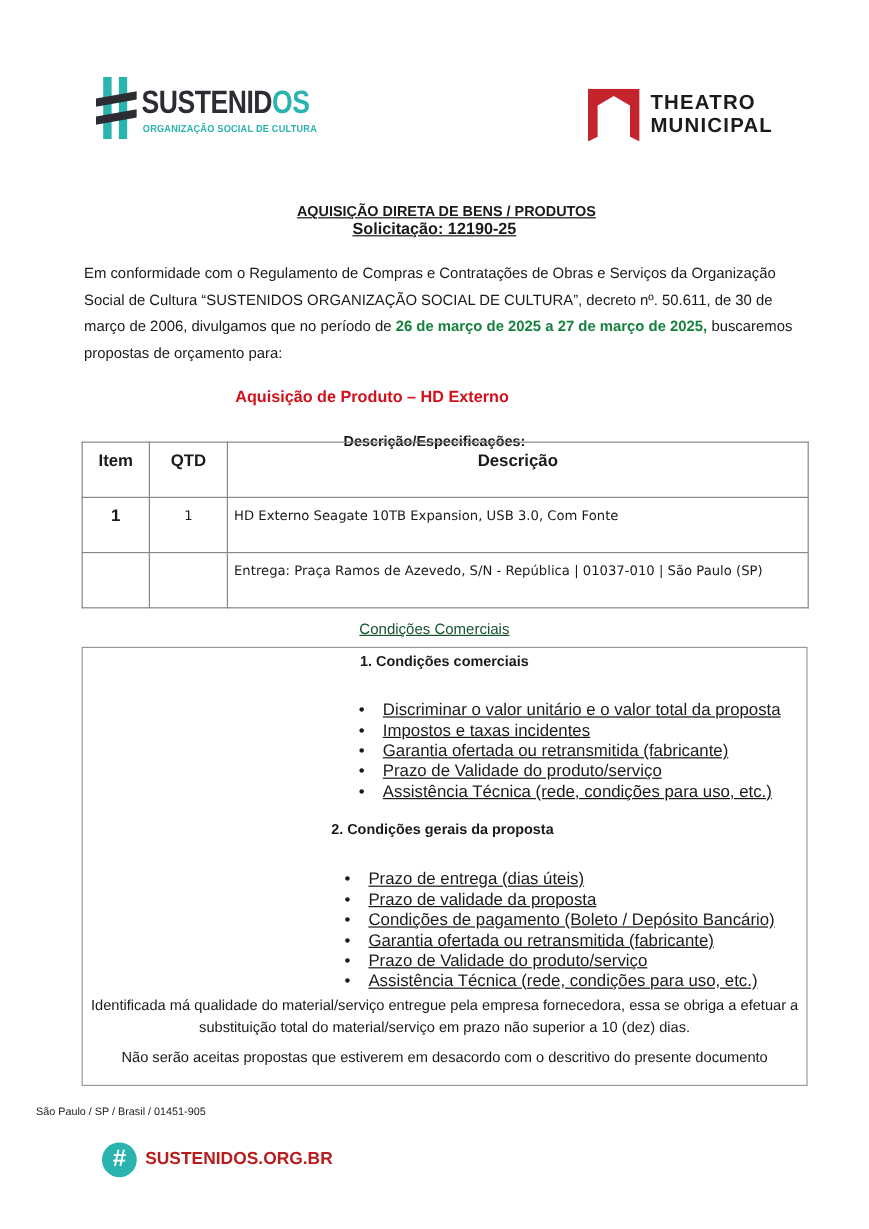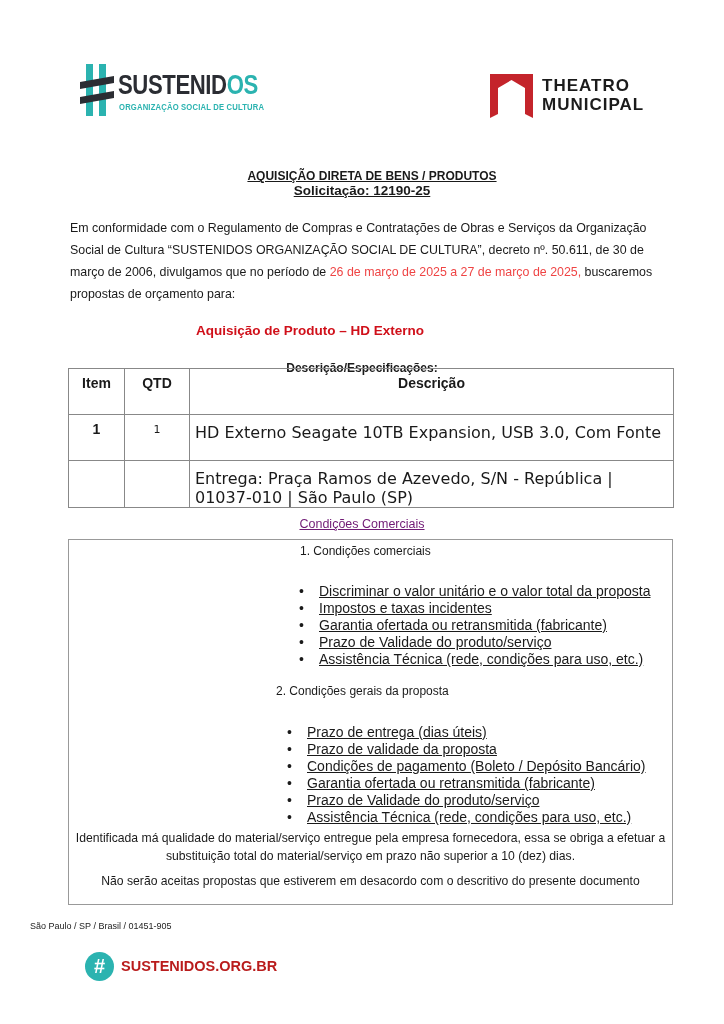--- a/index.html
+++ b/index.html
@@ -22,43 +22,43 @@
          letter-spacing: 1px; color: #1b1b1b; line-height: 18px; }
   .logo-theatro .t2 { position: absolute; left: 52px; top: 22px; font-weight: bold; font-size: 17px;
          letter-spacing: 1px; color: #1b1b1b; line-height: 18px; }
 
   
   .title { left: 0; width: 724px; text-align: center; font-weight: bold; text-decoration: underline; }
   .title1 { top: 169px; font-size: 12px; padding-left: 10px; }
   .title2 { top: 183px; font-size: 13.5px; }
 
   .intro { left: 70px; top: 217px; width: 600px; font-size: 12.4px; line-height: 22px; }
-  .red { color: #ef4444; font-weight: normal; }
+  .red { color: #15803d; font-weight: bold; }
 
   .prod-title { left: 0; width: 620px; top: 323px; text-align: center; font-size: 13.5px;
                 font-weight: bold; color: #d0101a; }
   .desc-label { left: 0; width: 724px; top: 361px; text-align: center; font-size: 12px; font-weight: bold; }
 
   
   table.items { position: absolute; left: 68px; top: 368px; width: 606px; border-collapse: collapse; }
   table.items td, table.items th { border: 1px solid #888; padding: 0; vertical-align: top; }
   table.items th { height: 39px; font-size: 14px; font-weight: bold; padding-top: 6px; }
   table.items td { height: 37px; }
   .c-item { width: 55px; text-align: center; }
   .c-qtd { width: 64px; text-align: center; }
-  .c-desc { text-align: left; padding-left: 5px !important; font-family: "DejaVu Sans", sans-serif; font-size: 16px; padding-top: 8px !important; }
+  .c-desc { text-align: left; padding-left: 5px !important; font-family: "DejaVu Sans", sans-serif; font-size: 11px; padding-top: 8px !important; }
   .r1 .c-item { font-weight: bold; font-size: 14px; padding-top: 6px; }
   .r1 .c-qtd { font-family: "DejaVu Sans", sans-serif; font-size: 11px; padding-top: 8px; }
   table.items th.c-desc-h { font-size: 14px; text-align: center; }
 
   .cond-title { left: 0; width: 724px; top: 517px; text-align: center; font-size: 12.5px;
-                color: #701a75; text-decoration: underline; }
+                color: #14532d; text-decoration: underline; }
 
   .cond-box { left: 68px; top: 539px; width: 605px; height: 366px; border: 1px solid #999; box-sizing: border-box; }
-  .sec-head { position: absolute; font-size: 12px; font-weight: normal; }
+  .sec-head { position: absolute; font-size: 12px; font-weight: bold; }
   .sec1 { left: 231px; top: 4px; }
   .sec2 { left: 207px; top: 144px; }
   ul.bullets { position: absolute; margin: 12px; padding: 0; list-style: none; font-size: 14px; text-decoration: underline; }
   ul.bullets li { position: relative; padding-left: 20px; line-height: 17px; height: 17px; white-space: nowrap; }
   ul.bullets li::before { content: "•"; position: absolute; left: 0; top: 0; }
   .list1 { left: 218px; top: 31px; }
   .list2 { left: 206px; top: 172px; }
   .note1 { position: absolute; left: 0; width: 603px; top: 289px; text-align: center; font-size: 12.2px; line-height: 18px; }
   .note2 { position: absolute; left: 0; width: 603px; top: 334px; text-align: center; font-size: 12.2px; }
 

